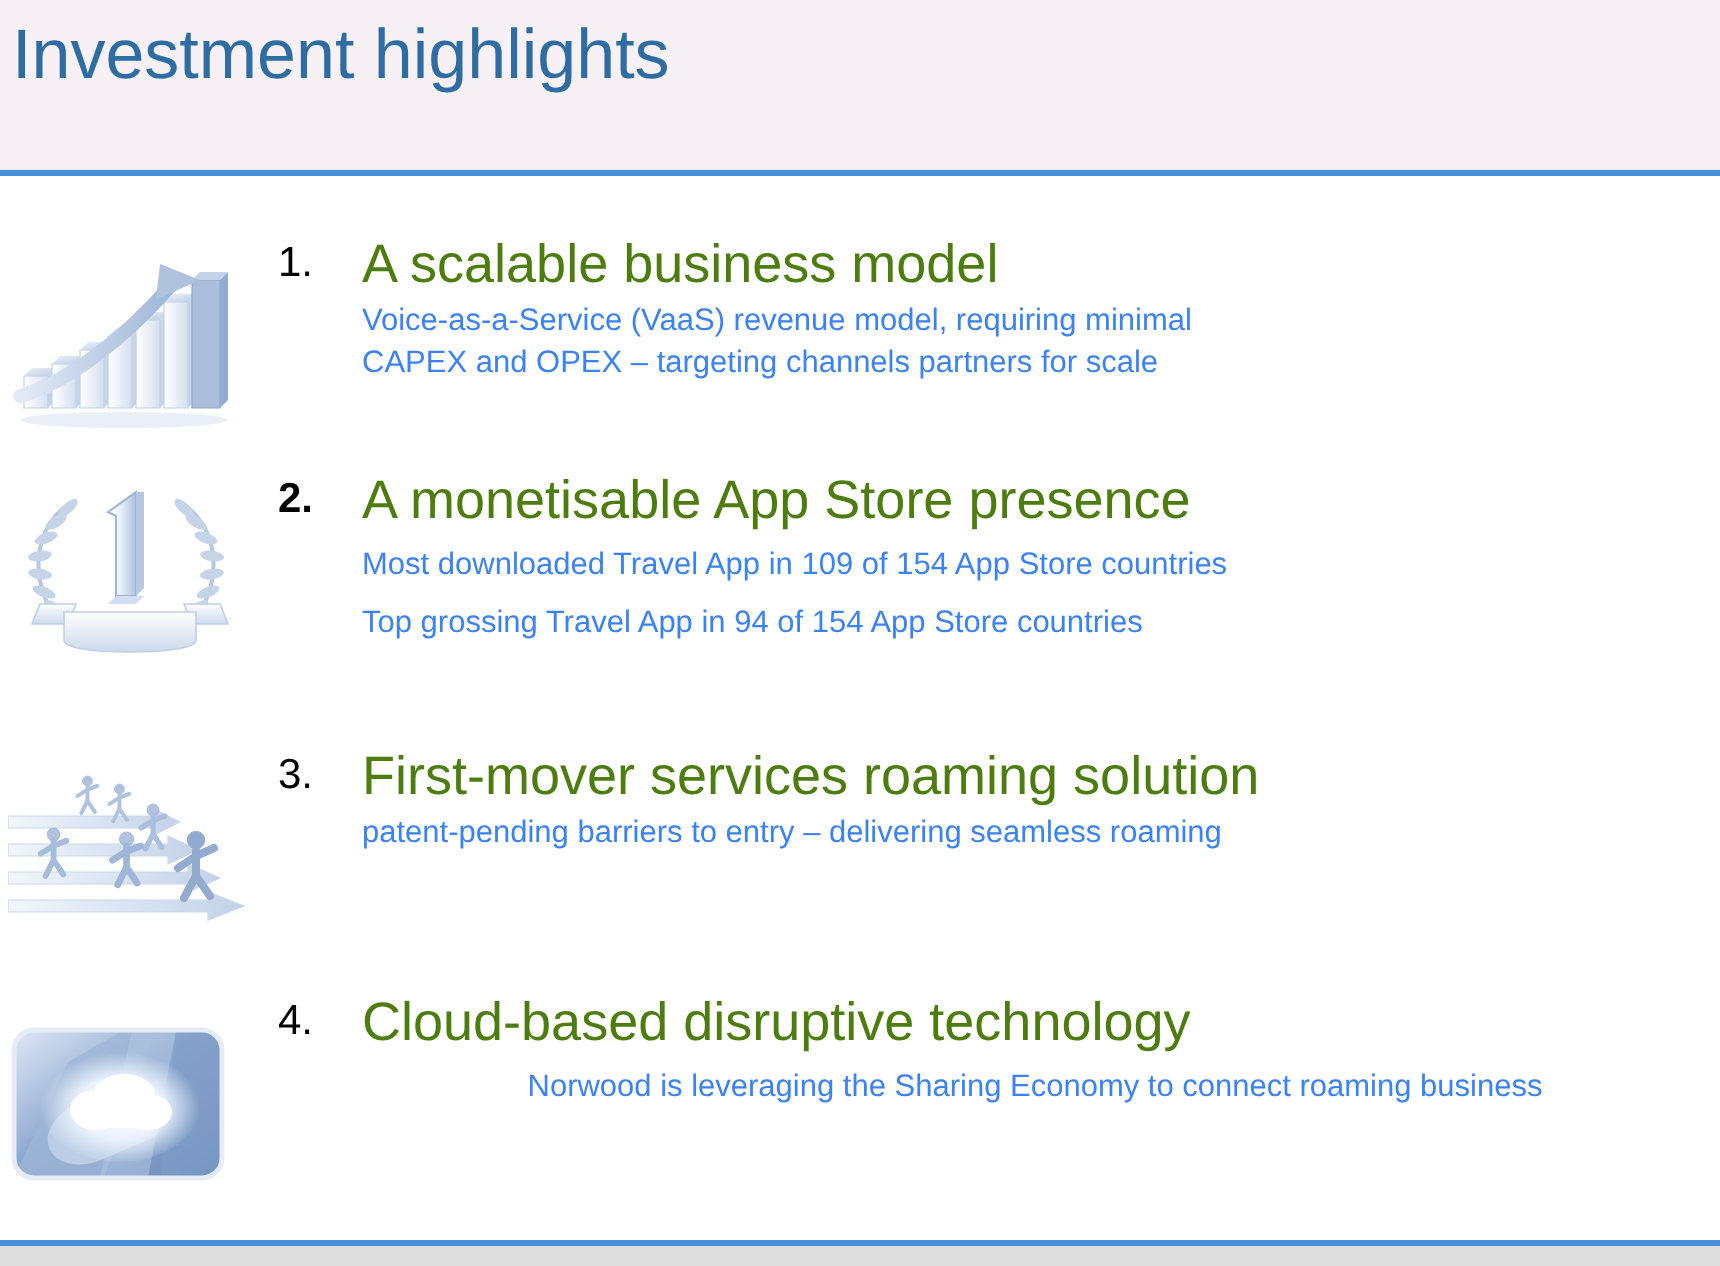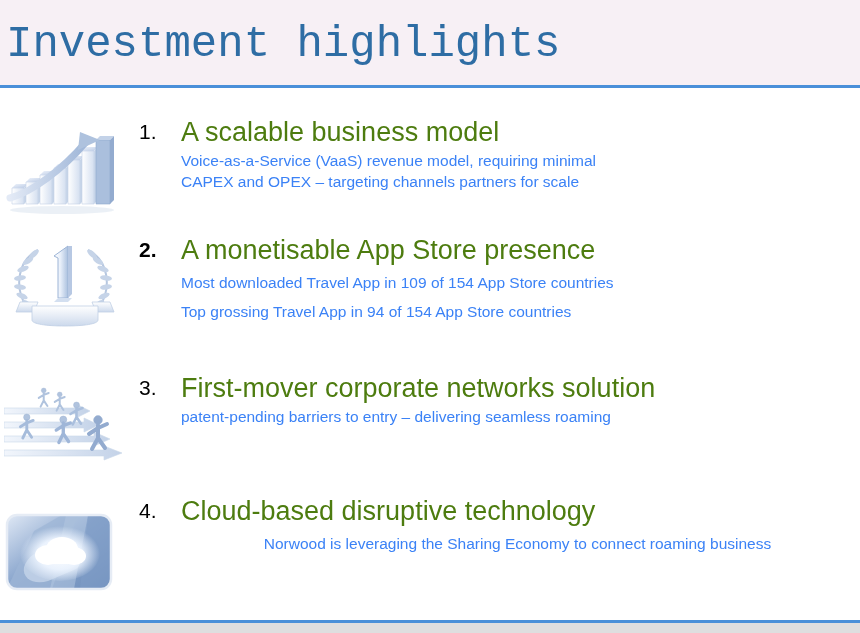--- a/index.html
+++ b/index.html
@@ -22,28 +22,27 @@
     left: 0;
     top: 0;
     width: 860px;
     height: 85px;
     background: #f7f0f5;
     box-sizing: border-box;
   }
   .slide-title {
     position: absolute;
     left: 6px;
-    top: 22px;
-    font-size: 44px;
+    top: 6px;
+    font-size: 35px;
     line-height: 44px;
     color: #2e6da4;
     font-weight: normal;
     white-space: nowrap;
     letter-spacing: 0px;
-    font-family: Liberation Mono, monospace;
   }
   .header-rule {
     position: absolute;
     left: 0;
     top: 85px;
     width: 860px;
     height: 3px;
     background: #4a90d9;
   }
 
@@ -316,21 +315,21 @@
           </g>
 
           <g transform="translate(88,38) scale(1.0)">
             <circle cx="6" cy="4" r="4.4" fill="#93abcf"></circle>
             <path d="M6,9 L6,22 L0,33 M6,22 L13,32 M6,12 L-3,18 M6,12 L15,8" stroke="#93abcf" stroke-width="4" fill="none" stroke-linecap="round"></path>
           </g>
         </g>
       </svg>
     </div>
     <div class="hl-num">3.</div>
-    <div class="hl-head">First-mover corporate networks solution</div>
+    <div class="hl-head">First-mover services roaming solution</div>
     <div class="hl-subs">
       <div class="hl-sub">patent-pending barriers to entry – delivering seamless roaming</div>
     </div>
   </div>
 
   <div class="hl-item" id="item-4">
     <div class="hl-art">
       <svg width="122" height="92" viewBox="0 0 122 92">
         <defs>
           <linearGradient id="photoBg" x1="0" y1="0" x2="1" y2="1">

